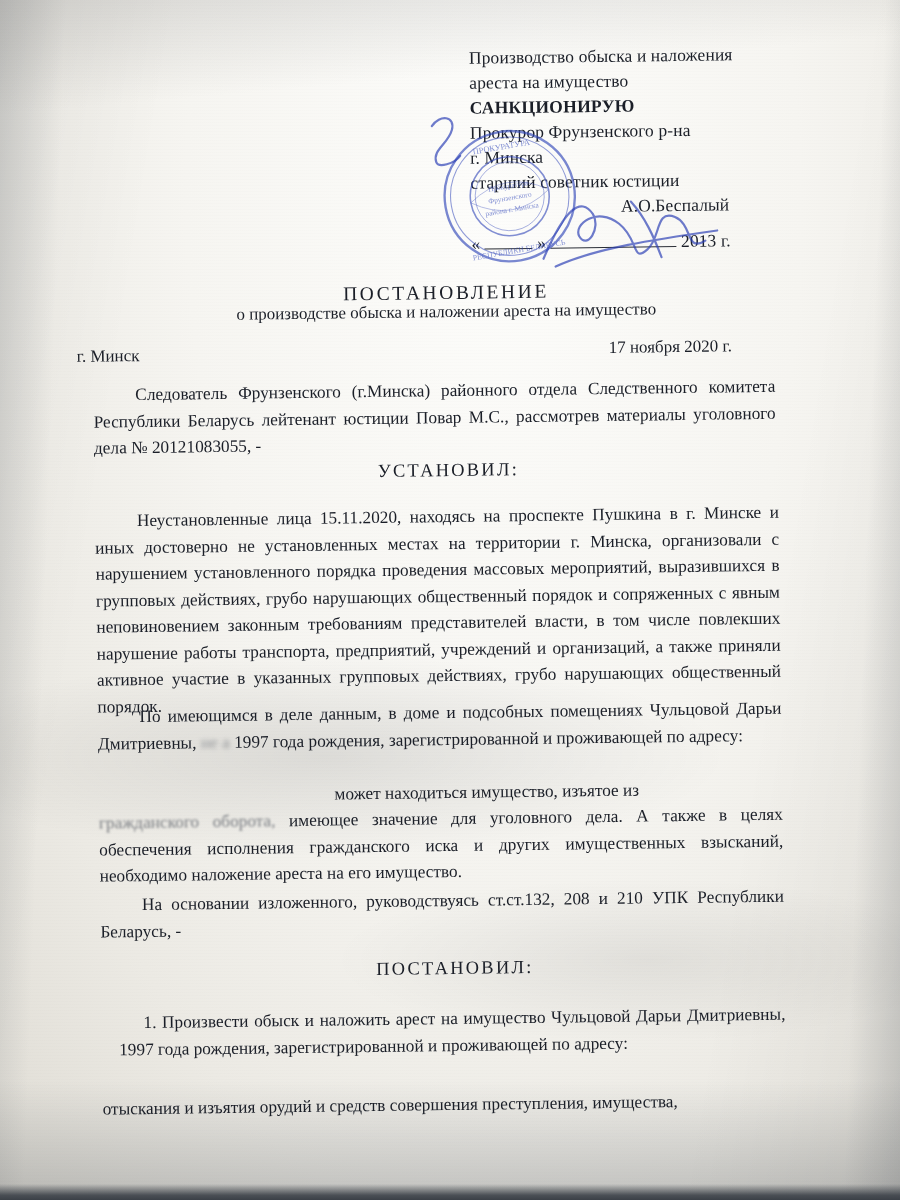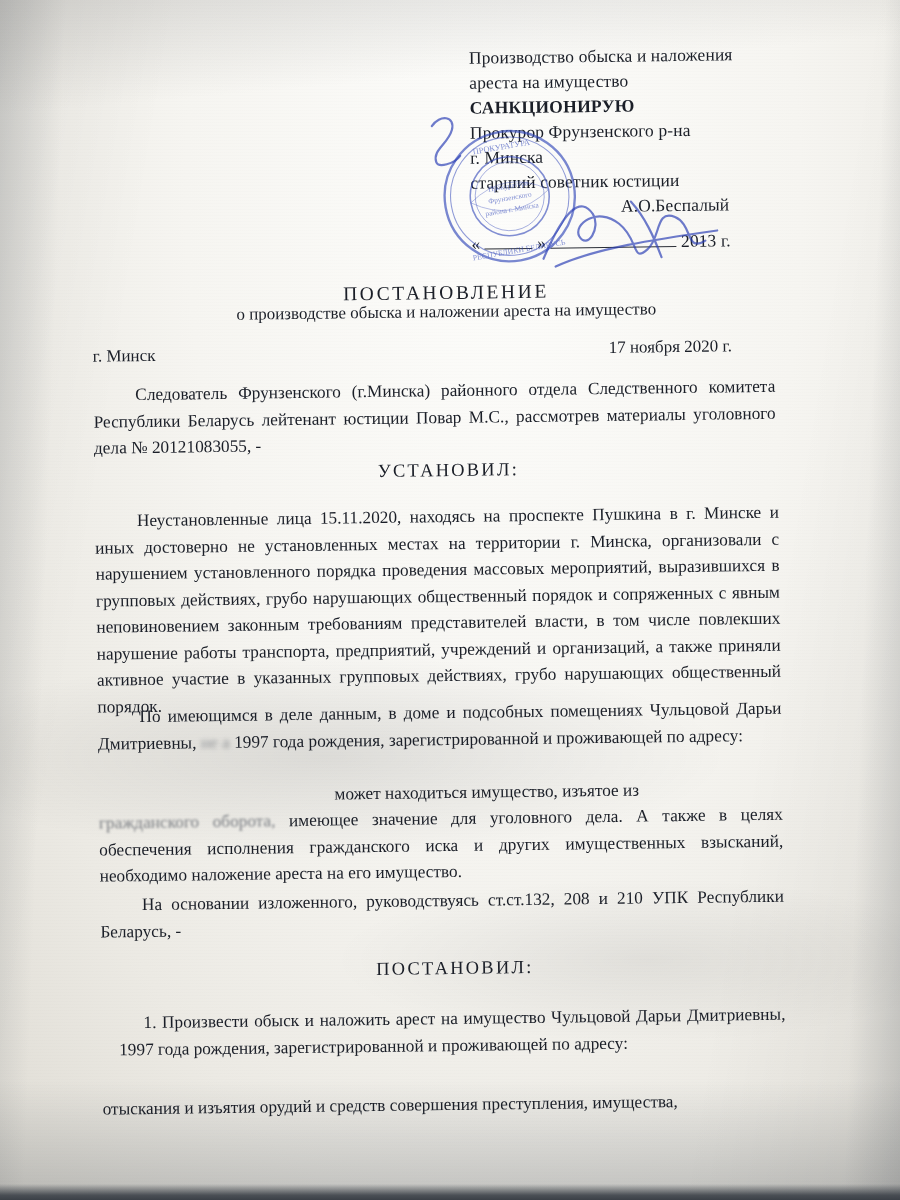--- a/index.html
+++ b/index.html
@@ -204,21 +204,21 @@
       </g>
     </svg>
 
     <div class="blk title" style="left:150px; top:282px; width:600px;">
       <span>ПОСТАНОВЛЕНИЕ</span>
     </div>
     <div class="blk subtitle" style="left:120px; top:302px; width:660px;">
       <span>о производстве обыска и наложении ареста на имущество</span>
     </div>
 
-    <div class="blk row-city" style="left:96px; top:342px;">
+    <div class="blk row-city" style="left:80px; top:342px;">
       <span>г. Минск</span>
     </div>
     <div class="blk row-city" style="left:612px; top:340px;">
       <span>17 ноября 2020 г.</span>
     </div>
 
     <div class="blk body-p indent" style="left:96px; top:378px; width:682px;">
       <span>Следователь Фрунзенского (г.Минска) районного отдела Следственного комитета Республики Беларусь лейтенант юстиции Повар М.С., рассмотрев материалы уголовного дела № 20121083055, -</span>
     </div>
 

